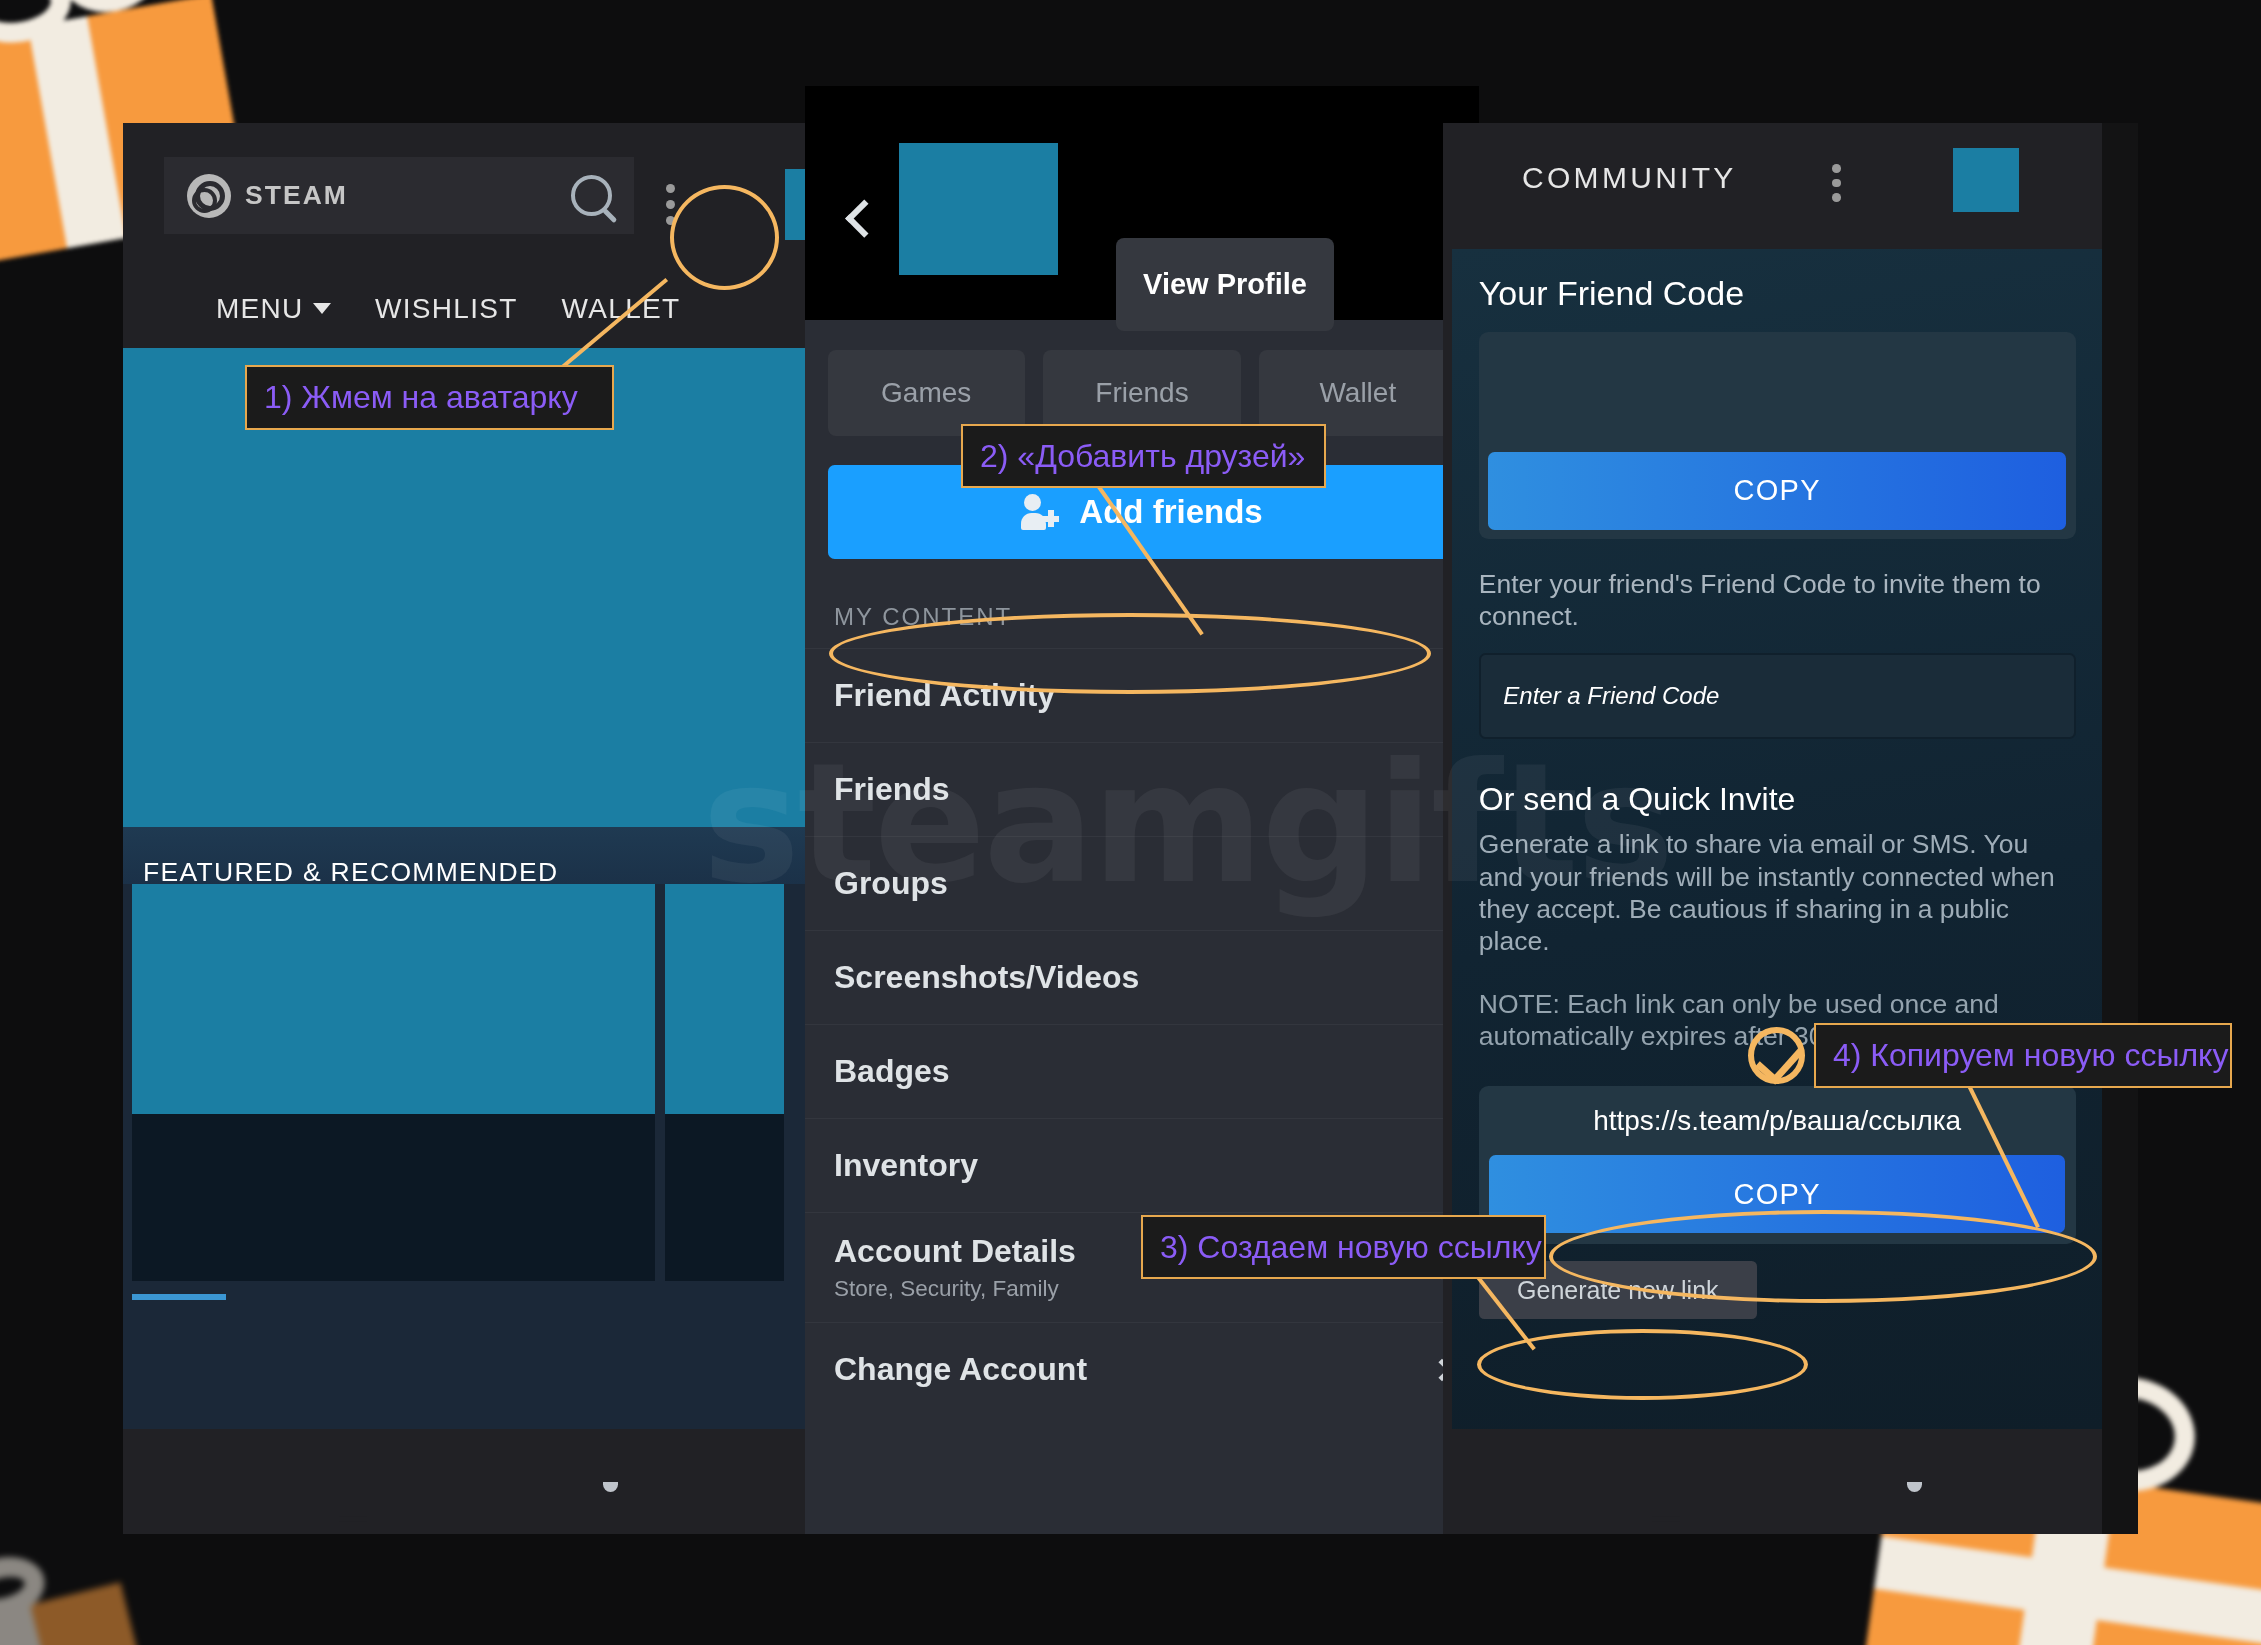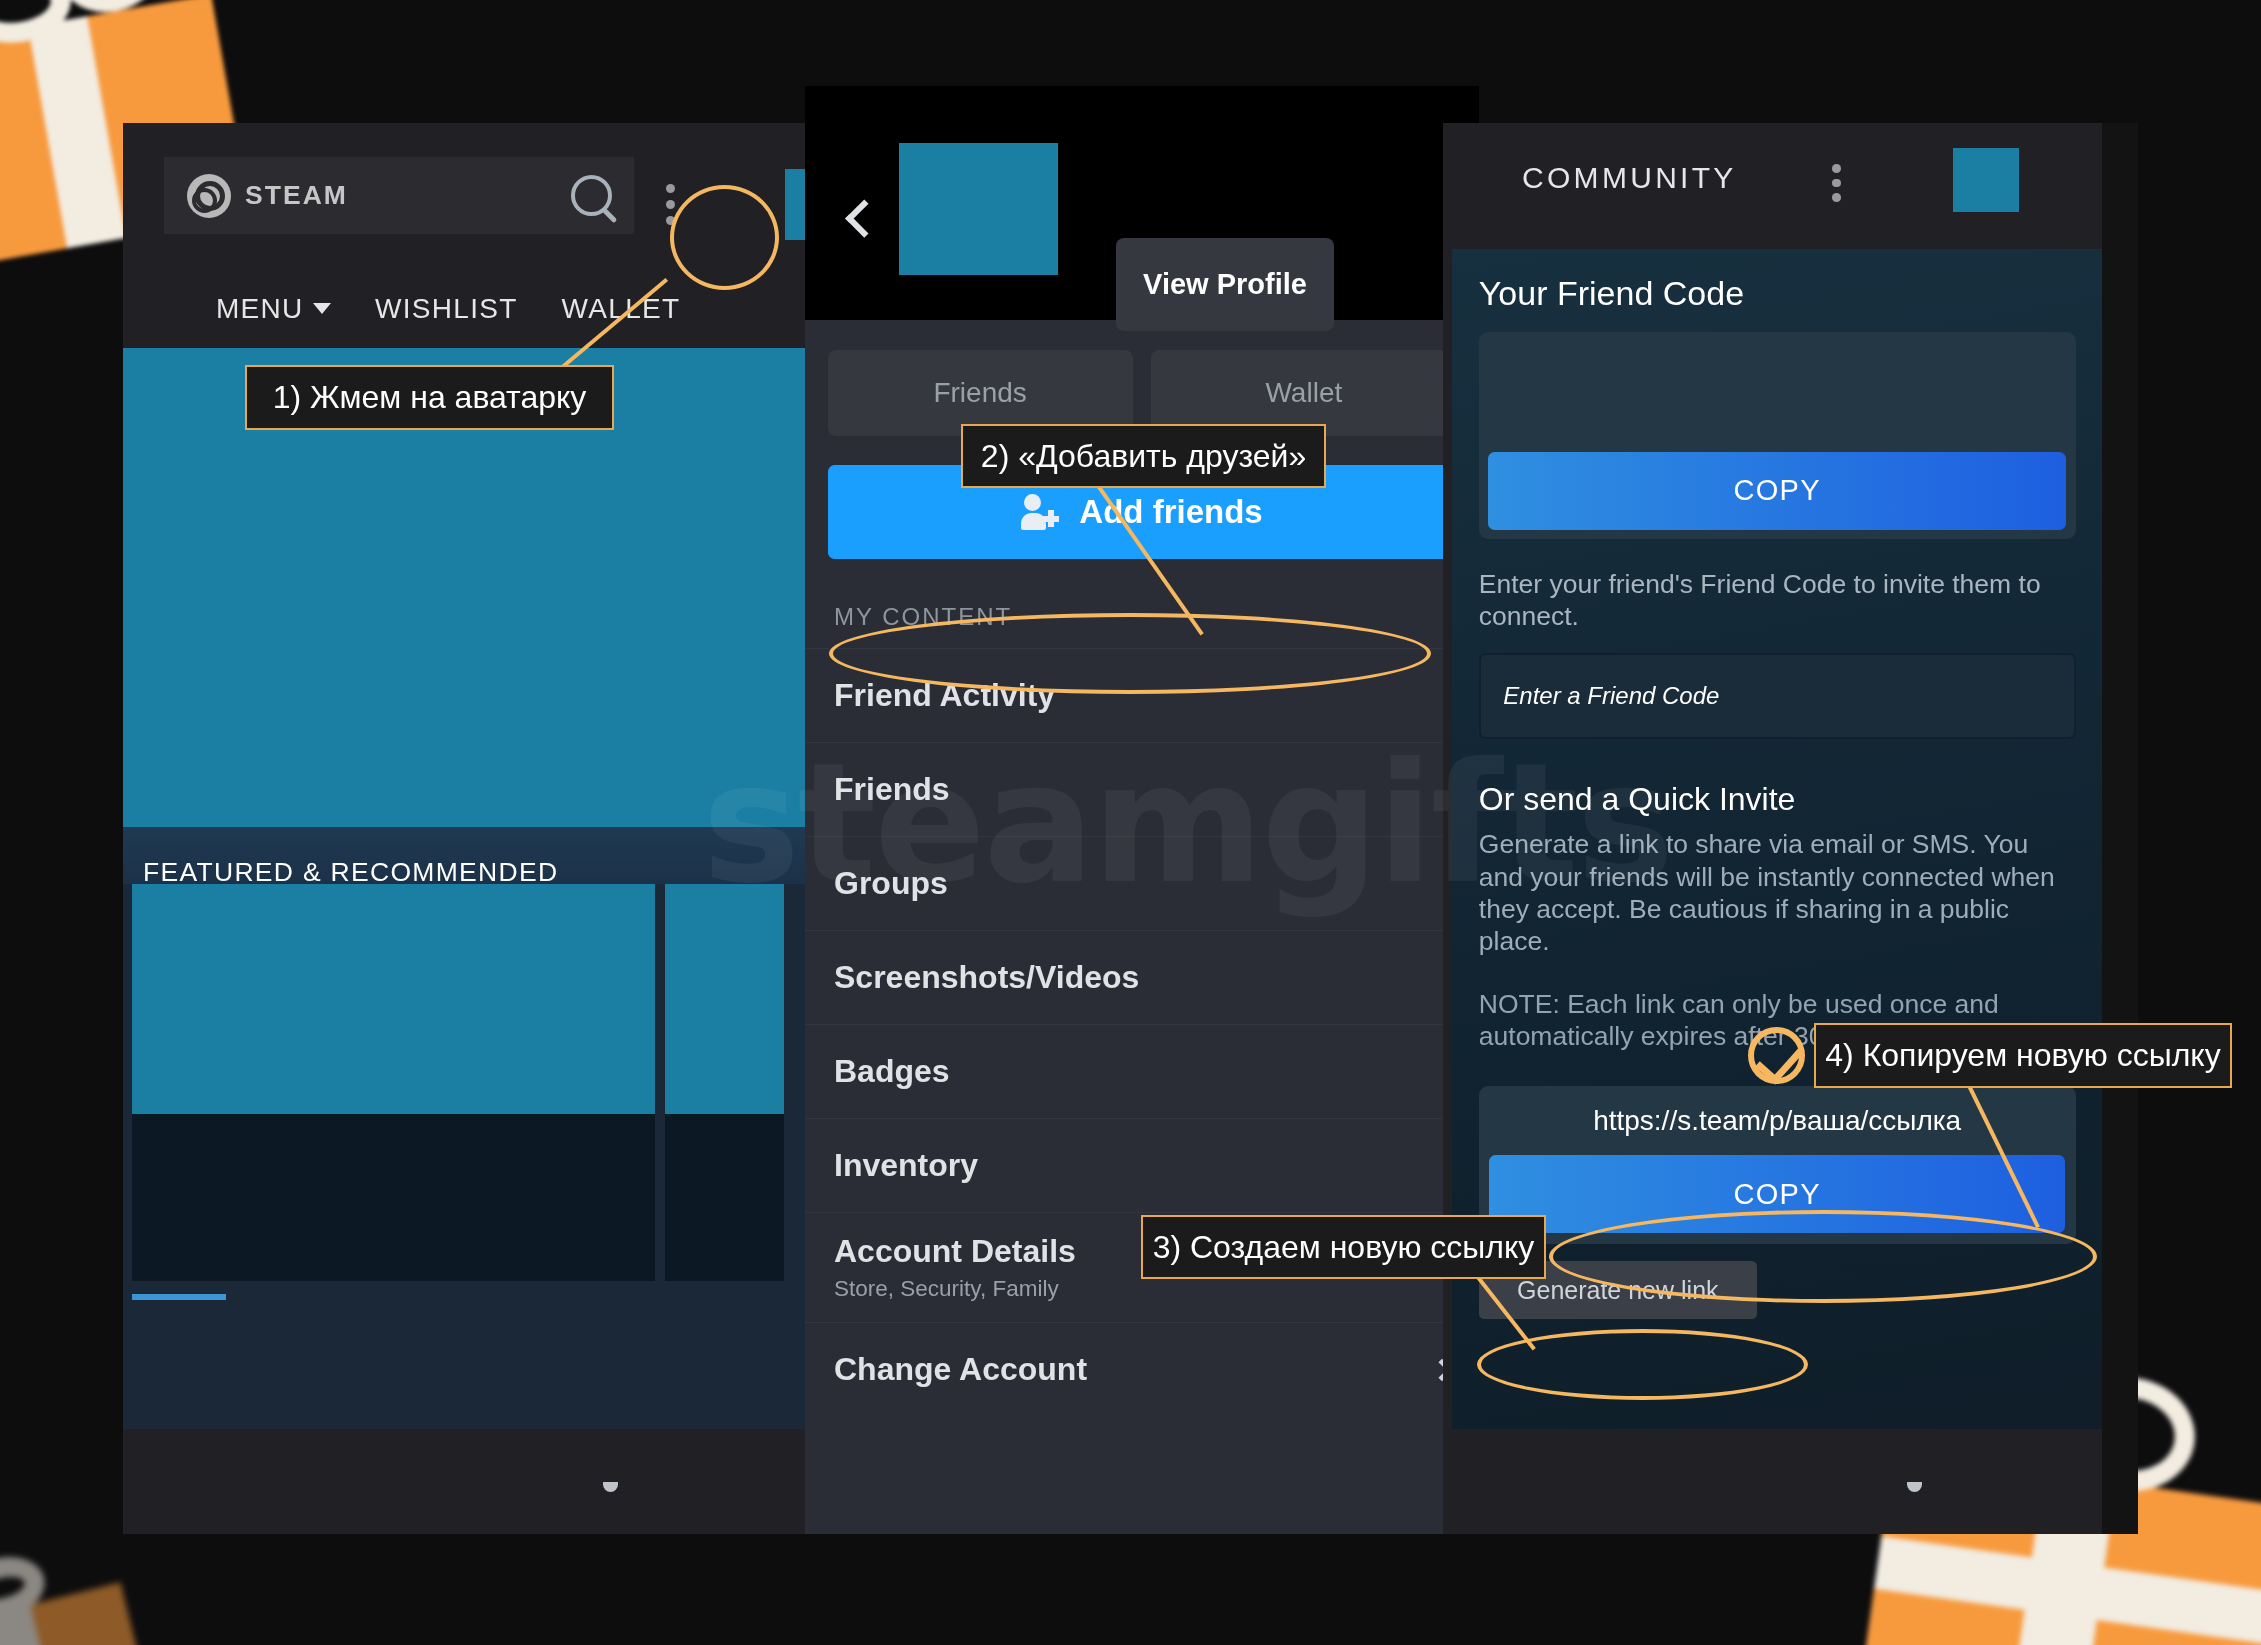--- a/index.html
+++ b/index.html
@@ -148,21 +148,21 @@
     display:flex;align-items:center;justify-content:center;color:#cfd5da;font-size:25px;}
 
   
   #watermark{position:absolute;left:702px;top:728px;font-size:165px;font-weight:bold;
     color:rgba(255,255,255,.055);letter-spacing:-2.6px;pointer-events:none;z-index:30;
     font-family:"DejaVu Sans", sans-serif;}
 
   
   #annots{position:absolute;inset:0;z-index:60;pointer-events:none;}
   .callout{position:absolute;background:#1b1b1b;border:2px solid #e7a84e;
-    color:#ffffff;font-size:32px;display:flex;align-items:center;padding:0 17px;white-space:nowrap;justify-content:center;}
+    color:#8b5cf6;font-size:32px;display:flex;align-items:center;padding:0 17px;white-space:nowrap;}
   .ring{position:absolute;border:4px solid #f5b760;border-radius:50%;}
   .lead{position:absolute;height:4px;background:#f5b760;transform-origin:0 50%;}
   .checkmark{position:absolute;width:57px;height:57px;border:6px solid #f5b760;border-radius:50%;}
   .checkmark:after{content:"";position:absolute;left:12px;top:5.3px;width:20px;height:36px;
     border-right:7.3px solid #f5b760;border-bottom:7.3px solid #f5b760;transform:rotate(42deg);}
 </style>
 </head>
 <body>
 
 <div id="backdrop">
@@ -245,20 +245,21 @@
   </div>
 
   <div id="panel-menu">
     <div id="menu-hero">
       <span id="back-chev"></span>
       <div id="avatar-menu"></div>
       <div id="view-profile">View Profile</div>
     </div>
 
     <div id="menu-tabs">
+      <div class="mtab">Games</div>
       <div class="mtab">Friends</div>
       <div class="mtab">Wallet</div>
     </div>
 
     <div id="add-friends">
       <span class="ico-addfriend">
         <span class="head"></span>
           <span class="body"></span>
           <span class="plus"></span>
       </span>

